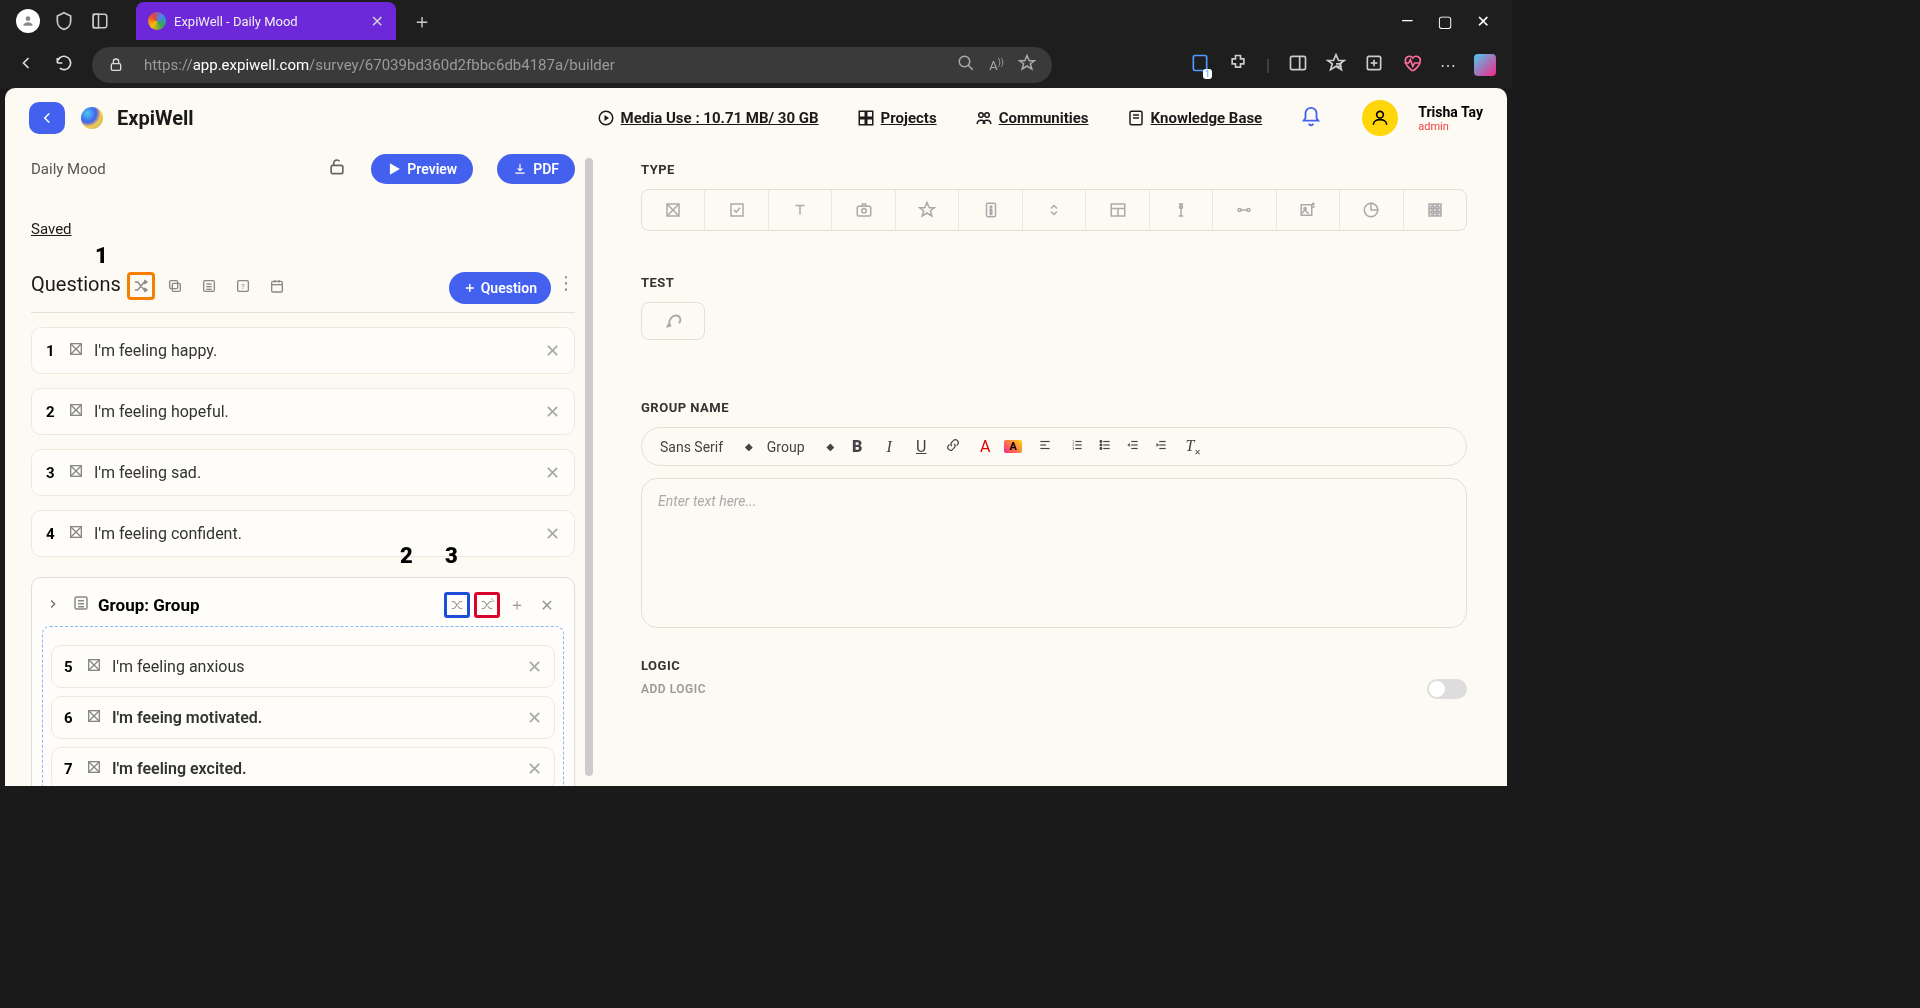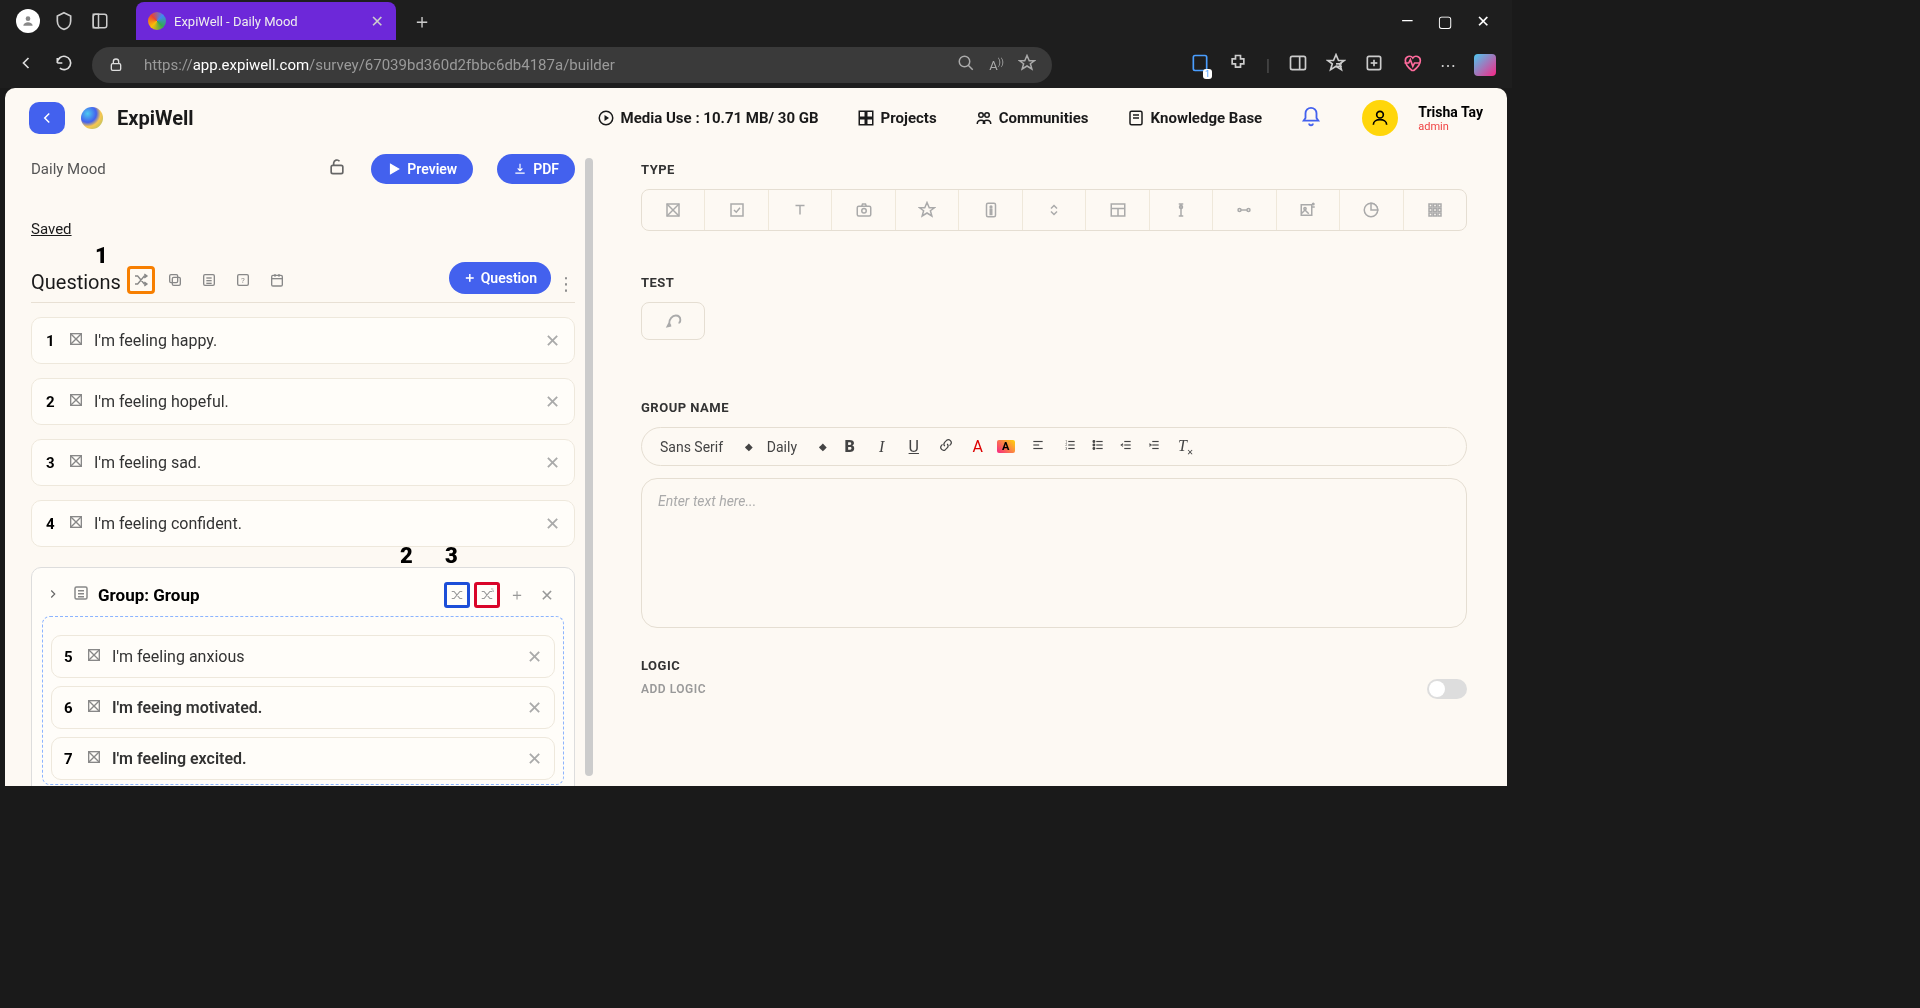--- a/index.html
+++ b/index.html
@@ -24,40 +24,40 @@
 .addr-right-icons { margin-left: auto; display: flex; gap: 14px; color: #aaa; align-items: center; }
 .toolbar-icons { display: flex; gap: 18px; color: #ccc; align-items: center; margin-left: auto; }
 
 
 .app { background: #fdf9f3; border-radius: 10px 10px 0 0; margin: 0 5px; height: 698px; display: flex; flex-direction: column; position: relative; overflow: hidden; }
 .app-header { height: 60px; display: flex; align-items: center; padding: 0 24px; gap: 10px; }
 .hdr-back { width: 36px; height: 32px; background: #4361ee; border-radius: 10px; display: flex; align-items: center; justify-content: center; color: #fff; }
 .logo-mark { width: 22px; height: 22px; border-radius: 50%; background: radial-gradient(circle at 30% 30%, #4cc9f0, #4361ee 40%, #f9c74f 60%, #90be6d); margin-left: 6px; }
 .logo-text { font-weight: 700; font-size: 20px; color: #1a1a1a; margin-left: 4px; }
 .hdr-spacer { flex: 1; }
-.hdr-link { display: flex; align-items: flex-start; gap: 6px; font-weight: 700; font-size: 15px; color: #1a1a1a; margin-left: 28px; cursor: pointer; }
+.hdr-link { display: flex; align-items: flex-start; gap: 6px; font-weight: 700; font-size: 15px; color: #1a1a1a; margin-left: 28px; cursor: pointer; text-decoration: underline; }
 .hdr-link svg { width: 18px; height: 18px; stroke: #1a1a1a; }
 .bell { width: 24px; height: 24px; color: #4361ee; margin-left: 28px; }
 .avatar { width: 36px; height: 36px; background: #ffd60a; border-radius: 50%; display: flex; align-items: center; justify-content: center; margin-left: 28px; }
 .user-block { margin-left: 10px; }
 .user-name { font-weight: 700; font-size: 14px; }
 .user-role { font-size: 11px; color: #ef4444; }
 
 .content { flex: 1; display: flex; overflow: hidden; }
 .left-panel { width: 596px; padding: 0 26px; position: relative; overflow-y: auto; }
 .left-panel::after { content: ''; position: absolute; right: 8px; top: 10px; bottom: 10px; width: 8px; background: #ccc; border-radius: 4px; }
 .left-top { display: flex; align-items: center; gap: 24px; padding-top: 6px; }
 .survey-name { font-size: 15px; color: #555; }
 .lock-ico { margin-left: auto; color: #666; }
 .pill { border-radius: 18px; padding: 7px 16px; font-size: 14px; font-weight: 600; display: inline-flex; align-items: center; gap: 6px; color: #fff; }
 .pill.blue { background: #4361ee; }
 .saved { font-size: 15px; color: #1a1a1a; text-decoration: underline; margin-top: 36px; display: inline-block; }
 .annot { position: absolute; font-weight: 900; font-size: 22px; color: #000; }
 
-.q-toolbar { display: flex; align-items: flex-end; margin-top: 24px; border-bottom: 1px solid #e8e0d4; padding-bottom: 8px; }
+.q-toolbar { display: flex; align-items: flex-start; margin-top: 34px; border-bottom: 1px solid #e8e0d4; padding-bottom: 8px; }
 .q-title { font-size: 20px; font-weight: 400; color: #1a1a1a; }
 .q-toolbar .tbtn { width: 28px; height: 28px; display: flex; align-items: center; justify-content: center; margin-left: 6px; border-radius: 4px; cursor: pointer; color: #888; }
 .tbtn.orange-border { border: 3px solid #f77f00; }
 .q-toolbar .spacer { flex: 1; }
 .add-q { background: #4361ee; color: #fff; border-radius: 18px; padding: 7px 14px; font-size: 14px; font-weight: 600; display: flex; align-items: center; gap: 4px; }
 .kebab { color: #888; margin-left: 6px; font-size: 18px; }
 
 .q-item { display: flex; align-items: center; border: 1px solid #eee8dc; background: #fffdf9; border-radius: 10px; padding: 12px 14px; margin-top: 14px; }
 .q-num { font-weight: 700; font-size: 15px; width: 22px; }
 .q-ico { color: #888; margin-right: 10px; }
@@ -524,21 +524,21 @@
           </svg>
         </div>
 
       <div class="sec-label sec-gap" style="margin-top:60px">GROUP NAME</div>
       <div class="editor-toolbar">
         <div class="et-select">
             <span>Sans Serif</span>
             <span class="caret">◆</span>
           </div>
         <div class="et-select">
-            <span>Daily</span>
+            <span>Group</span>
             <span class="caret">◆</span>
           </div>
         <span class="et-btn et-bold">B</span>
         <span class="et-btn et-italic">I</span>
         <span class="et-btn et-under">U</span>
         <div class="et-group">
           <span class="et-btn"><svg width="14" height="14" viewBox="0 0 24 24">
                 <path d="M10 14a5 5 0 0 1 0-7l3-3a5 5 0 0 1 7 7l-2 2M14 10a5 5 0 0 1 0 7l-3 3a5 5 0 0 1-7-7l2-2"></path>
               </svg></span>
         </div>

